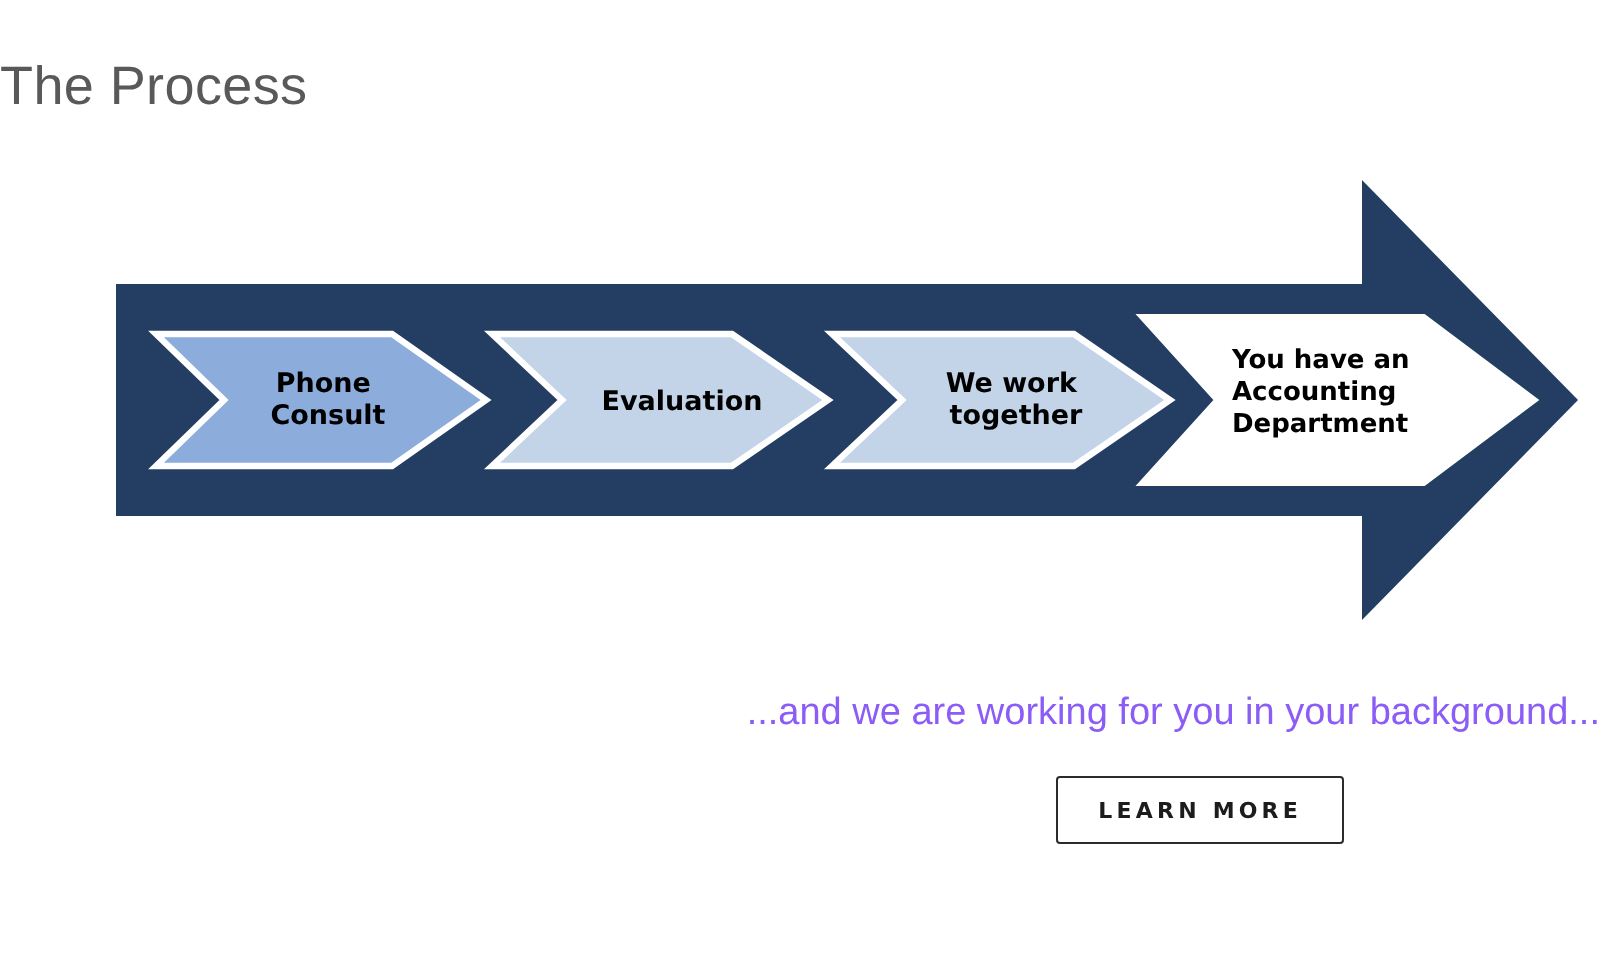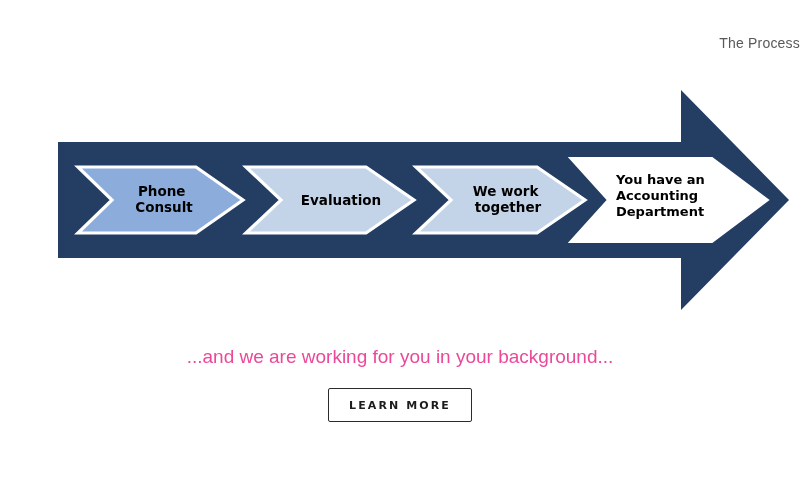--- a/index.html
+++ b/index.html
@@ -20,22 +20,22 @@
     height: 480px;
     background: #ffffff;
   }
 
   
   #page-title {
     position: absolute;
     left: 0;
     top: 30px;
     width: 800px;
-    text-align: right;
-    font-size: 14px;
+    text-align: left;
+    font-size: 27px;
     font-weight: 400;
     color: #595959;
     letter-spacing: 0.2px;
     line-height: 26px;
   }
 
   
   #process-diagram {
     position: absolute;
     left: 0;
@@ -57,34 +57,34 @@
   .chev-label.small {
     font-size: 13px;
   }
 
   
   #subtitle {
     position: absolute;
     left: 0;
     top: 344px;
     width: 800px;
-    text-align: center;
+    text-align: right;
     font-size: 19px;
     font-weight: 400;
-    color: #ec4899;
+    color: #8b5cf6;
     line-height: 26px;
   }
 
   
   #cta-wrap {
     position: absolute;
     left: 0;
     top: 388px;
-    width: 800px;
-    text-align: center;
+    width: 672px;
+    text-align: right;
   }
   #learn-more-button {
     display: inline-block;
     box-sizing: border-box;
     min-width: 122px;
     padding: 10px 20px 9px 20px;
     background: #ffffff;
     border: 1.5px solid #2b2b2b;
     border-radius: 2px;
     color: #1c1c1c;

